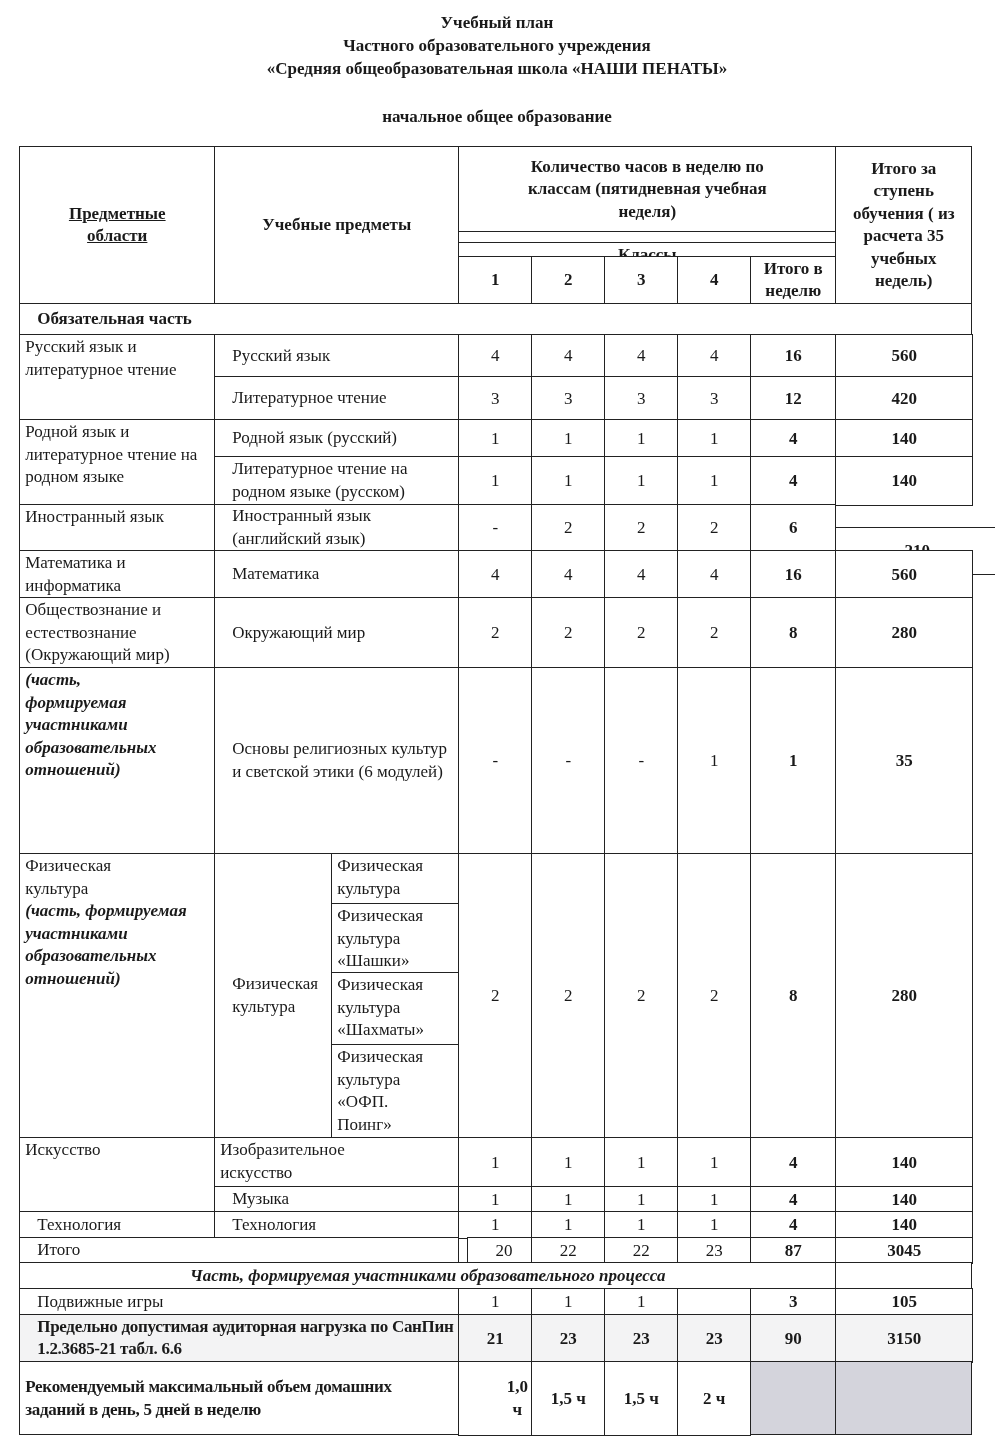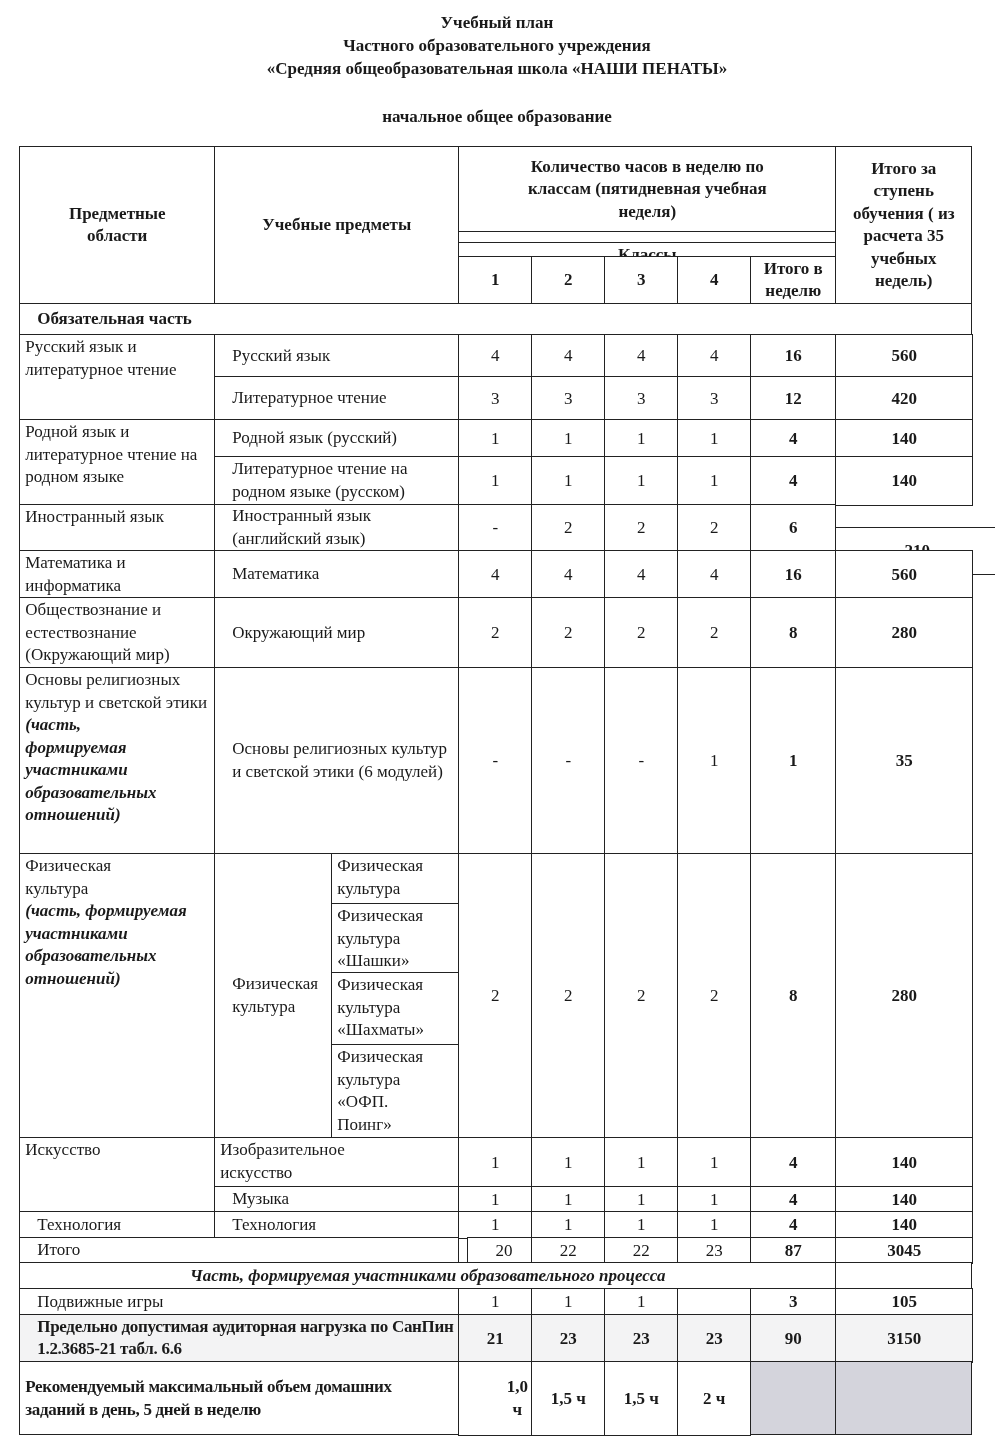--- a/index.html
+++ b/index.html
@@ -20,21 +20,21 @@
   .narrow { letter-spacing: -0.3px; }
 </style>
 </head>
 <body>
 
 <div class="title" style="top:12px; left:-28px;">Учебный план</div>
 <div class="title" style="top:35px; left:-28px;">Частного образовательного учреждения</div>
 <div class="title" style="top:58px; left:-28px;">«Средняя общеобразовательная школа «НАШИ ПЕНАТЫ»</div>
 <div class="title" style="top:106px; left:-28px;">начальное общее образование</div>
 
-<div class="cell c b" style="left:20px; top:147px; width:196px; height:158px;">
+<div class="cell c b" style="left:20px; top:147px; width:196px; height:158px;text-decoration:underline;">
   <span style="width:120px;">Предметные области</span>
 </div>
 <div class="cell c b" style="left:215px; top:147px; width:245px; height:158px;">
   <span>Учебные предметы</span>
 </div>
 <div class="cell c b" style="left:459px; top:147px; width:378px; height:86px;">
   <span style="width:290px;">Количество часов в неделю по классам (пятидневная учебная неделя)</span>
 </div>
 <div class="cell c b" style="left:459px; top:243px; width:378px; height:26px;">
   <span>Классы</span>
@@ -61,21 +61,20 @@
 <div class="cell lt" style="left:20px; top:505px; width:196px; height:47px;">
   <span>Иностранный язык</span>
 </div>
 <div class="cell lt" style="left:20px; top:551px; width:196px; height:48px;">
   <span style="width:150px;">Математика и информатика</span>
 </div>
 <div class="cell lt" style="left:20px; top:598px; width:196px; height:71px;">
   <span style="width:175px;">Обществознание и естествознание (Окружающий мир)</span>
 </div>
 <div class="cell lt" style="left:20px; top:668px; width:196px; height:187px;">
-  <span style="width:188px;">Основы религиозных культур и светской этики</span>
   <span class="bi" style="width:150px;">(часть, формируемая участниками образовательных отношений)</span>
 </div>
 <div class="cell lt" style="left:20px; top:854px; width:196px; height:285px;">
   <span style="width:110px;">Физическая культура</span>
   <span class="bi" style="width:170px;">(часть, формируемая участниками образовательных отношений)</span>
 </div>
 <div class="cell lt" style="left:20px; top:1138px; width:196px; height:75px;">
   <span>Искусство</span>
 </div>
 <div class="cell l" style="left:20px; top:1212px; width:196px; height:27px;">Технология</div>

